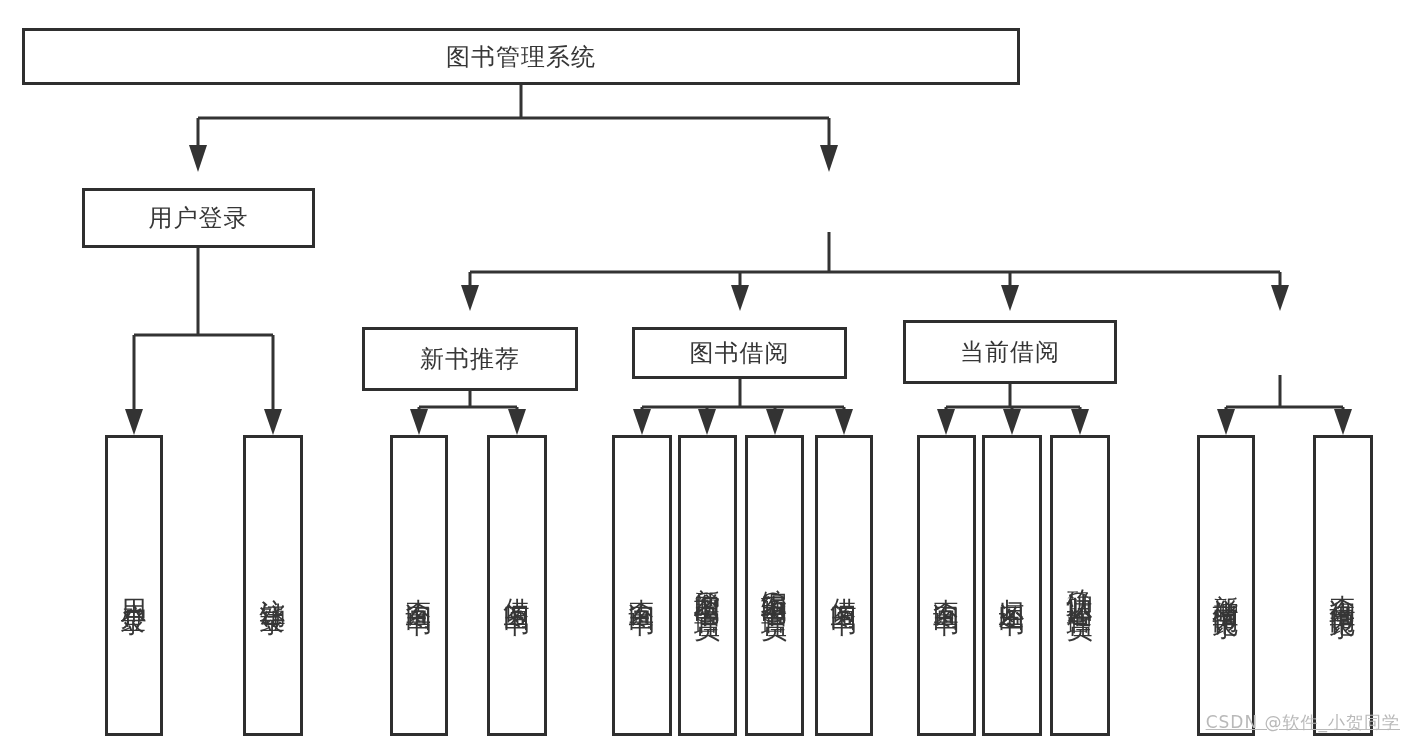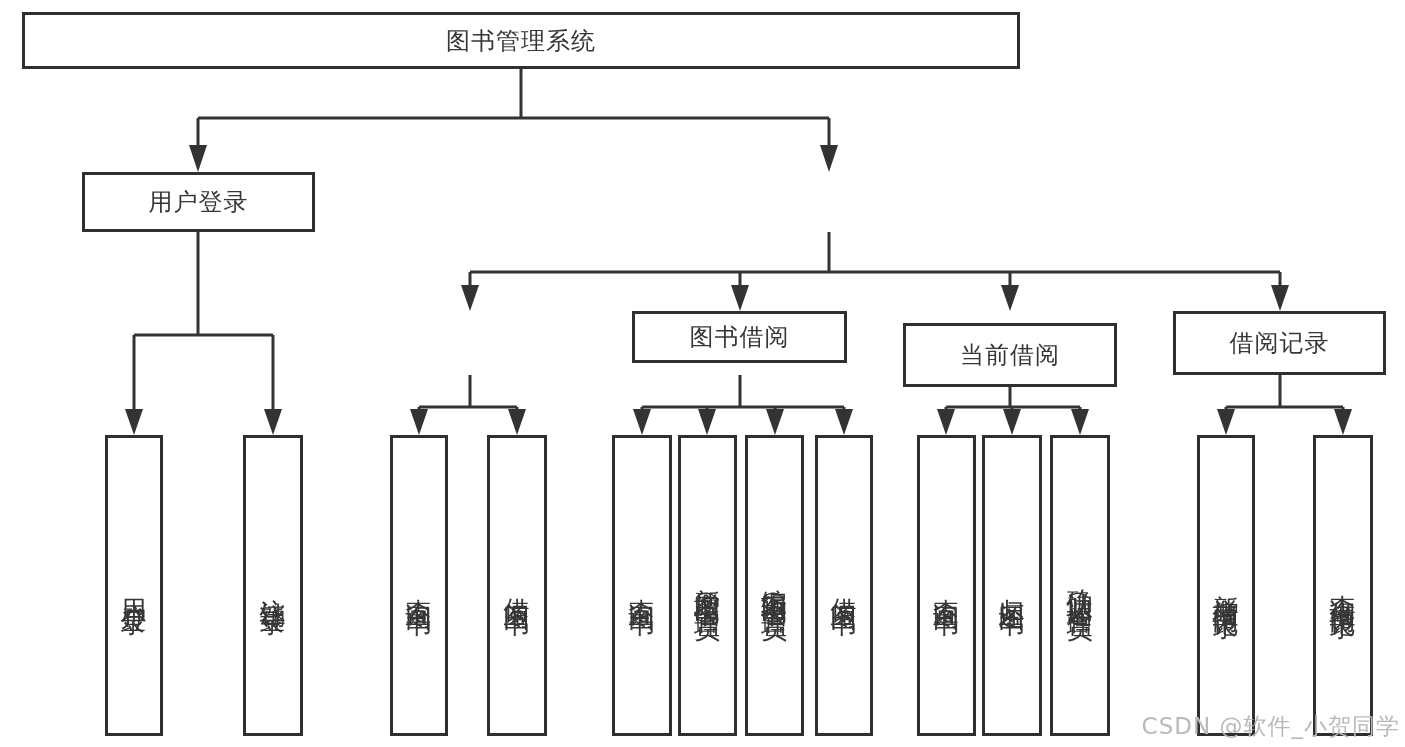--- a/index.html
+++ b/index.html
@@ -15,27 +15,27 @@
     font-family:"DejaVu Sans","Liberation Sans",sans-serif;overflow:hidden;
   }
   .connectors{position:absolute;left:0;top:0;width:1405px;height:747px;}
   .connectors path{stroke:var(--line);stroke-width:3;fill:none;}
   .connectors polygon{fill:var(--line);stroke:none;}
   .node{
     position:absolute;box-sizing:border-box;border:3px solid var(--box-border);
     background:var(--background);display:flex;align-items:center;justify-content:center;
     color:var(--text);z-index:2;
   }
-  .hbox{font-size:24px;letter-spacing:1px;}
+  .hbox{font-size:24px;letter-spacing:1px;margin-top:16px;}
   .hbox span{white-space:nowrap;}
   .vbox{font-size:26px;}
   .vbox span{writing-mode:vertical-rl;text-orientation:mixed;letter-spacing:4px;line-height:1;}
   .watermark{
     position:absolute;right:5px;top:711px;z-index:10;white-space:nowrap;
-    color:var(--watermark);font-size:23px;letter-spacing:1px;
+    color:var(--watermark);font-size:17px;letter-spacing:1px;text-decoration:underline;
   }
 </style>
 </head>
 <body>
 
 <div class="canvas">
 
   <svg class="connectors" viewBox="0 0 1405 747" xmlns="http://www.w3.org/2000/svg" aria-hidden="true">
 
     <g>
@@ -87,28 +87,28 @@
   </svg>
 
   <div class="node hbox" style="left:22px;top:12px;width:998px;height:57px">
     <span>图书管理系统</span>
   </div>
 
   <div class="node hbox" style="left:82px;top:172px;width:233px;height:60px">
     <span>用户登录</span>
   </div>
 
+  <div class="node hbox" style="left:362px;top:311px;width:216px;height:64px">
+    <span>新书推荐</span>
+  </div>
   <div class="node hbox" style="left:632px;top:311px;width:215px;height:52px">
     <span>图书借阅</span>
   </div>
-  <div class="node hbox" style="left:903px;top:323px;width:214px;height:64px">
+  <div class="node hbox" style="left:903px;top:304px;width:214px;height:64px">
     <span>当前借阅</span>
-  </div>
-  <div class="node hbox" style="left:1173px;top:311px;width:213px;height:64px">
-    <span>借阅记录</span>
   </div>
 
   <div class="node vbox" style="left:105px;top:435px;width:58px;height:301px">
     <span>用户登录</span>
   </div>
   <div class="node vbox" style="left:243px;top:435px;width:60px;height:301px">
     <span>注销登录</span>
   </div>
 
   <div class="node vbox" style="left:390px;top:435px;width:58px;height:301px">

